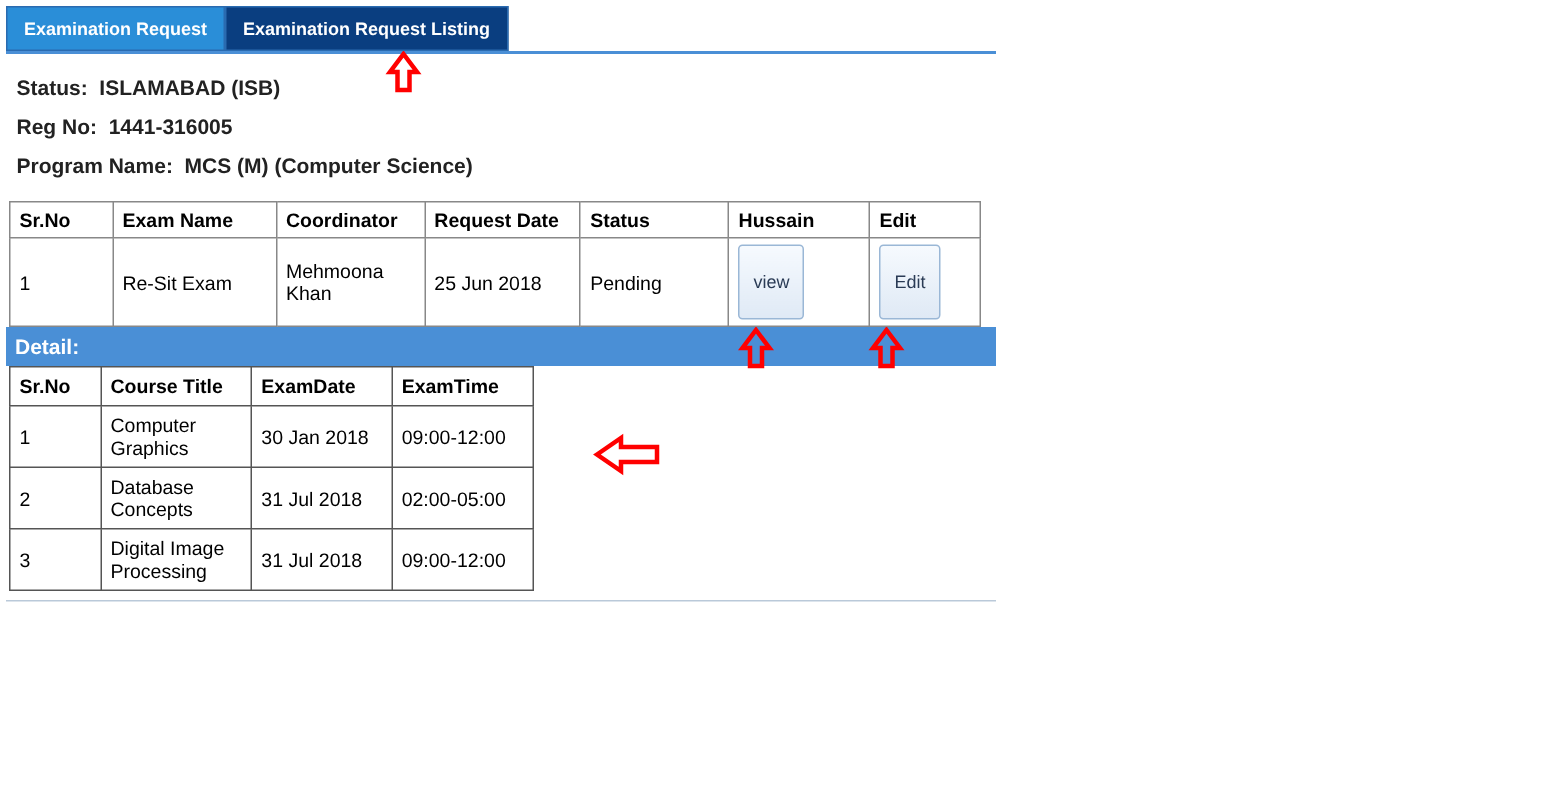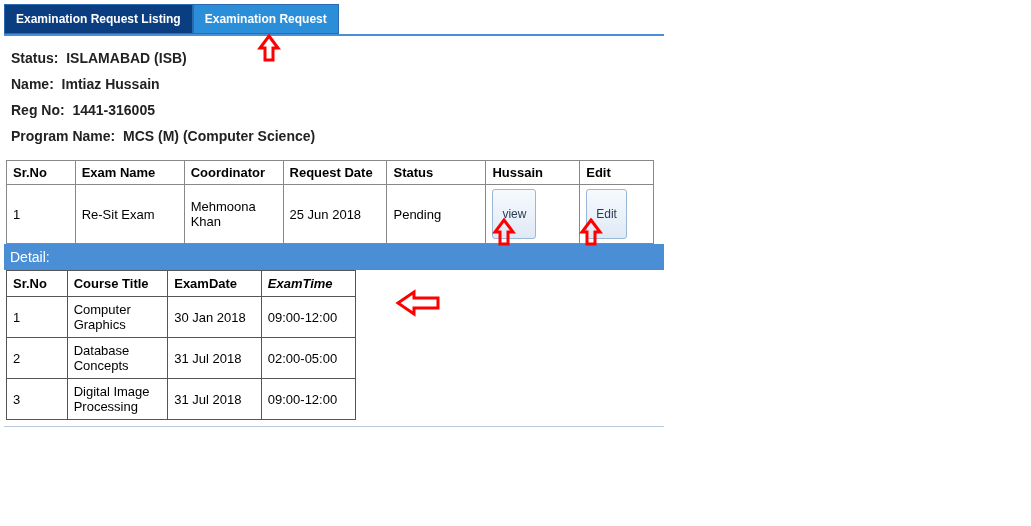--- a/index.html
+++ b/index.html
@@ -78,41 +78,41 @@
     font-size: 12px;
     border: 1px solid #9ab7d6;
     background: linear-gradient(#f6fafe,#dfe9f5);
     border-radius: 3px;
     cursor: pointer;
     color: #2a3b55;
   }
   .detail-bar {
     background: #4a8fd6;
     color: #fff;
-    font-weight: normal;
+    font-weight: bold;
     padding: 5px 6px;
     font-size: 14px;
     width: 660px;
     box-sizing: border-box;
     margin-top: 0;
   }
   .detail-table {
     margin-left: 2px;
     width: 350px;
   }
   .detail-table th, .detail-table td {
     border: 1px solid #555;
     padding: 5px 6px;
     text-align: left;
     font-size: 13px;
   }
   .dcol-sr  { width: 55px; }
   .dcol-ct  { width: 100px; }
   .dcol-ed  { width: 90px; }
-  .dcol-et  { width: 90px; font-style: italic; }
+  .dcol-et  { width: 90px; }
   .bottom-line {
     border-top: 1px solid #bac9d9;
     width: 660px;
     margin-top: 6px;
   }
   
   .arrow-up {
     position: absolute;
     width: 26px;
     height: 28px;
@@ -127,32 +127,28 @@
   }
   .page { position: relative; }
 </style>
 </head>
 <body>
 
 <div class="page">
   <div class="container">
 
     <div class="tabs">
+      <div class="tab inactive">Examination Request</div>
       <div class="tab active">Examination Request Listing</div>
-      <div class="tab inactive">Examination Request</div>
     </div>
 
     <div class="info">
       <div class="info-row">
         <span class="info-label">Status:</span>
         &nbsp;<span class="info-value">ISLAMABAD (ISB)</span>
-      </div>
-      <div class="info-row">
-        <span class="info-label">Name:</span>
-        &nbsp;<span class="info-value">Imtiaz Hussain</span>
       </div>
       <div class="info-row">
         <span class="info-label">Reg No:</span>
         &nbsp;<span class="info-value">1441-316005</span>
       </div>
       <div class="info-row">
         <span class="info-label">Program Name:</span>
         &nbsp;<span class="info-value">MCS (M) (Computer Science)</span>
       </div>
     </div>

